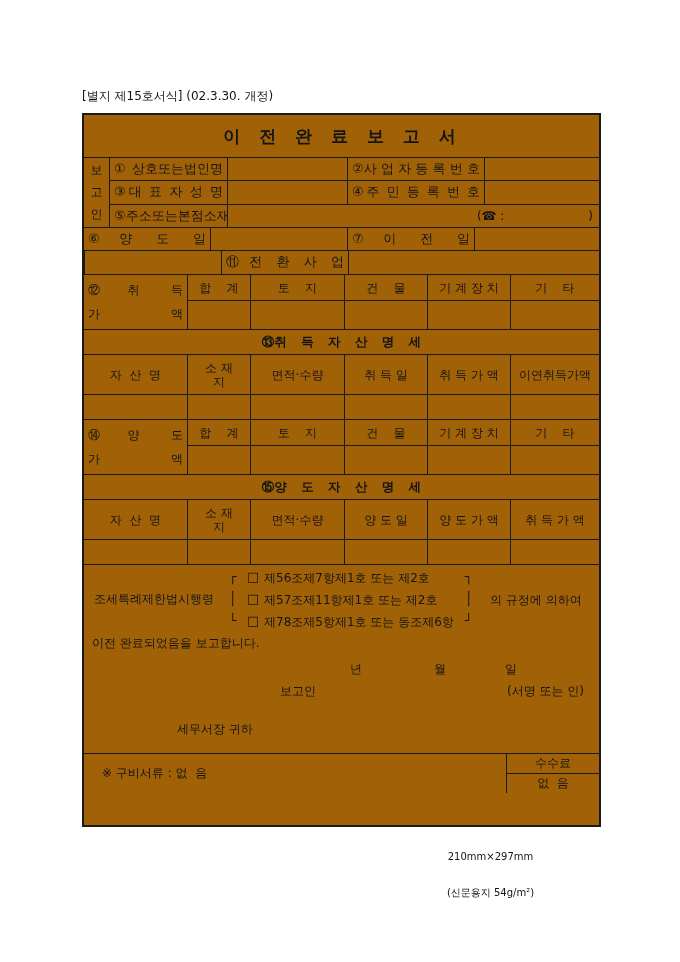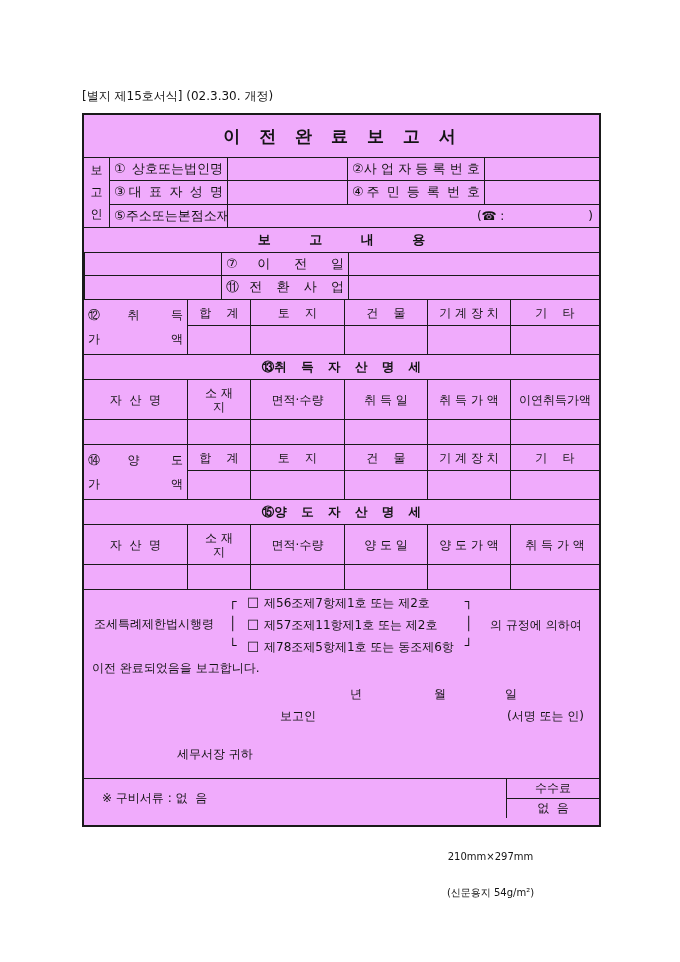--- a/index.html
+++ b/index.html
@@ -4,21 +4,21 @@
 <style>
   html,body { margin:0; padding:0; }
   body {
     width:680px; height:962px; background:#fff; position:relative;
     font-family:"DejaVu Sans","Liberation Sans",sans-serif; color:#141414;
   }
   .top-note { position:absolute; left:82px; top:88px; font-size:12px; white-space:pre; }
   .form {
     position:absolute; left:82px; top:113px; width:519px; height:714px;
     border:2px solid #1a1a1a; box-sizing:border-box; display:flex; flex-direction:column;
-    background:#f0abfc;
+    background:#a16207;
   }
   .r { display:flex; border-top:1px solid #1a1a1a; box-sizing:border-box; flex:none; }
   .r.first { border-top:none; }
   .cell { box-sizing:border-box; border-left:1px solid #1a1a1a; overflow:hidden; position:relative; }
   .cell.nb { border-left:none; }
   .w117{width:117px;} .w120{width:120px;} .w137{width:137px;}
   .w126{width:126px;} .w137b{width:137px;} .w127{width:127px;}
   .w103{width:103px;} .w63{width:63px;} .w94{width:94px;} .w83{width:83px;} .w93{width:93px;}
   .f1{flex:1;}
   .title-row { height:42px; align-items:center; justify-content:center; }
@@ -86,25 +86,23 @@
       </div>
       <div class="rep-row">
         <div class="cell nb w117 lblc">⑤주소또는본점소재지</div>
         <div class="cell f1" style="display:flex; align-items:center; justify-content:flex-end; padding-right:6px;">
           <span style="white-space:pre; font-size:12px;">(☎ :                      )</span>
         </div>
       </div>
     </div>
   </div>
 
-  <div class="r sec-head h25">
-    <span>보 고 내 용</span>
-  </div>
 
   <div class="r h23">
+    <div class="cell nb w126 lblc">⑥양 도 일</div>
     <div class="cell w137b"></div>
     <div class="cell w127 lblc">⑦이 전 일</div>
     <div class="cell f1"></div>
   </div>
   <div class="r h24">
     <div class="cell w137b"></div>
     <div class="cell w127 lblc">⑪전 환 사 업</div>
     <div class="cell f1"></div>
   </div>
 

